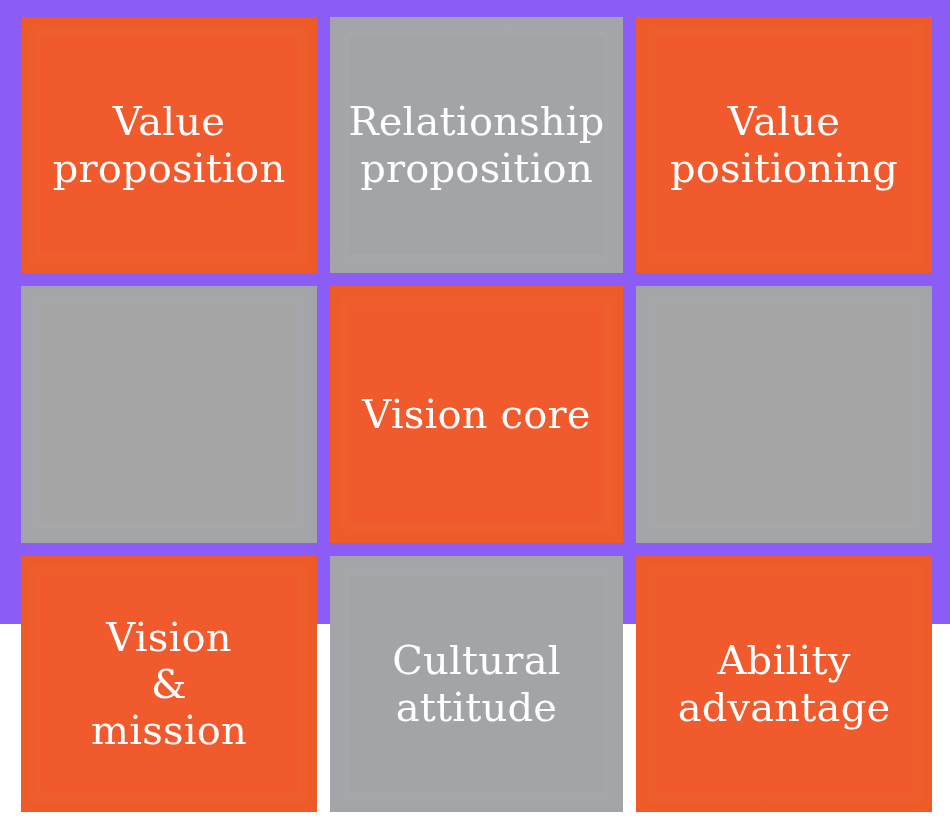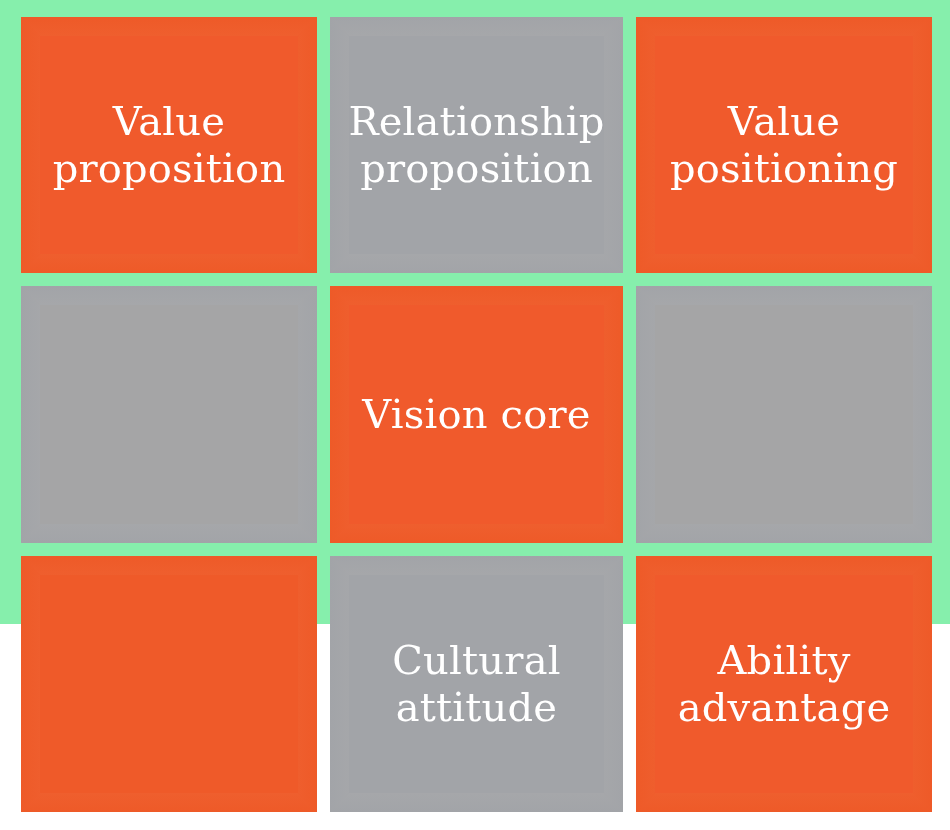--- a/index.html
+++ b/index.html
@@ -11,21 +11,21 @@
     width: 950px;
     height: 830px;
     font-family: "DejaVu Serif", "Liberation Serif", serif;
     overflow: hidden;
   }
 
   #board {
     position: relative;
     width: 950px;
     height: 624px;
-    background: #86efac;
+    background: #8b5cf6;
     box-sizing: border-box;
   }
 
   .grid {
     position: absolute;
     left: 21px;
     top: 17px;
     width: 911px;
     height: 795px;
     display: grid;
@@ -198,20 +198,25 @@
       </div>
     </div>
 
     <div class="tile orange">
       <div class="frame">
         <div class="bev bev-t"></div>
         <div class="bev bev-b"></div>
         <div class="bev bev-l"></div>
         <div class="bev bev-r"></div>
       </div>
+      <div class="inner">
+        <span class="label">Vision
+&amp;
+mission</span>
+      </div>
     </div>
 
     <div class="tile gray">
       <div class="frame">
         <div class="bev bev-t"></div>
         <div class="bev bev-b"></div>
         <div class="bev bev-l"></div>
         <div class="bev bev-r"></div>
       </div>
       <div class="inner">

